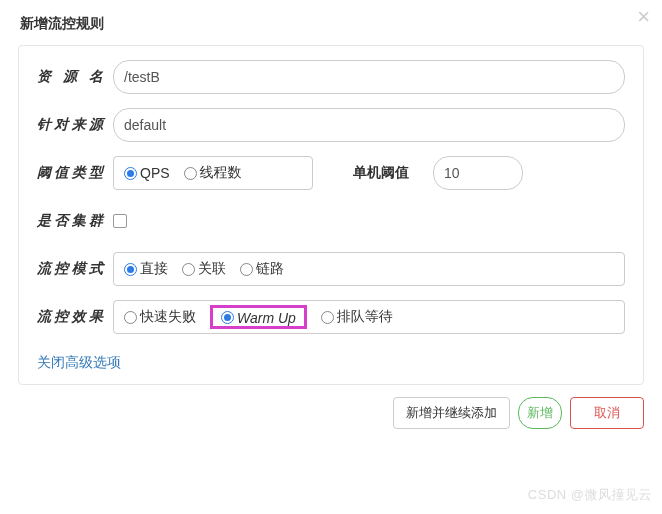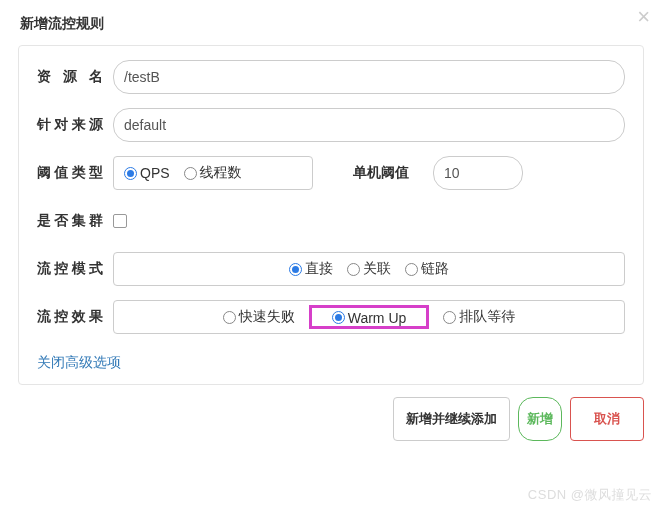--- a/index.html
+++ b/index.html
@@ -45,20 +45,21 @@
     }
     .form-label {
       width: 76px;
       flex-shrink: 0;
       text-align: justify;
       text-align-last: justify;
       font-weight: bold;
       color: #333;
       font-size: 14px;
       padding-right: 10px;
+      font-style: italic;
     }
     .form-control-box {
       flex: 1;
       display: flex;
       align-items: center;
       gap: 10px;
     }
     .text-input {
       width: 100%;
       height: 34px;
@@ -73,21 +74,21 @@
     .radio-box {
       flex: 1;
       height: 34px;
       border: 1px solid #ccc;
       border-radius: 4px;
       display: flex;
       align-items: center;
       padding: 0 10px;
       gap: 14px;
     }
-    .radio-box.centered { justify-content: center; gap: 14px; }
+    .radio-box.centered { justify-content: flex-start; gap: 14px; }
     .radio-opt {
       display: inline-flex;
       align-items: center;
       gap: 3px;
       cursor: pointer;
       font-size: 14px;
       color: #333;
       white-space: nowrap;
     }
     .radio-circle {
@@ -115,46 +116,46 @@
     }
     .inline-label {
       font-weight: bold;
       font-size: 14px;
       color: #333;
       margin-left: 30px;
       margin-right: 14px;
     }
     .highlight-pink {
       border: 3px solid #d63fc9;
-      padding: 0 20px;
+      padding: 0 8px;
       margin: -2px 0;
+      font-style: italic;
     }
     .collapse-link {
       text-align: left;
       color: #337ab7;
       cursor: pointer;
       font-size: 14px;
       padding: 6px 0 4px;
     }
     .modal-footer {
       display: flex;
       justify-content: flex-end;
       gap: 8px;
       padding: 0 18px 10px;
     }
     .btn {
-      height: 44px;
+      height: 32px;
       border: 1px solid #ccc;
       border-radius: 4px;
       background: #fff;
       padding: 0 12px;
       font-size: 13px;
       cursor: pointer;
       color: #333;
-      font-weight: bold;
     }
     .btn-success { color: #5cb85c; border-color: #5cb85c; padding: 0 8px; border-radius: 15px; }
     .btn-danger { color: #d9534f; border-color: #d9534f; padding: 0 23px; }
     .watermark {
       position: absolute;
       bottom: 10px; right: 10px;
       font-size: 13px;
       color: #ddd;
       font-family: Arial, sans-serif;
       letter-spacing: 0.5px;

